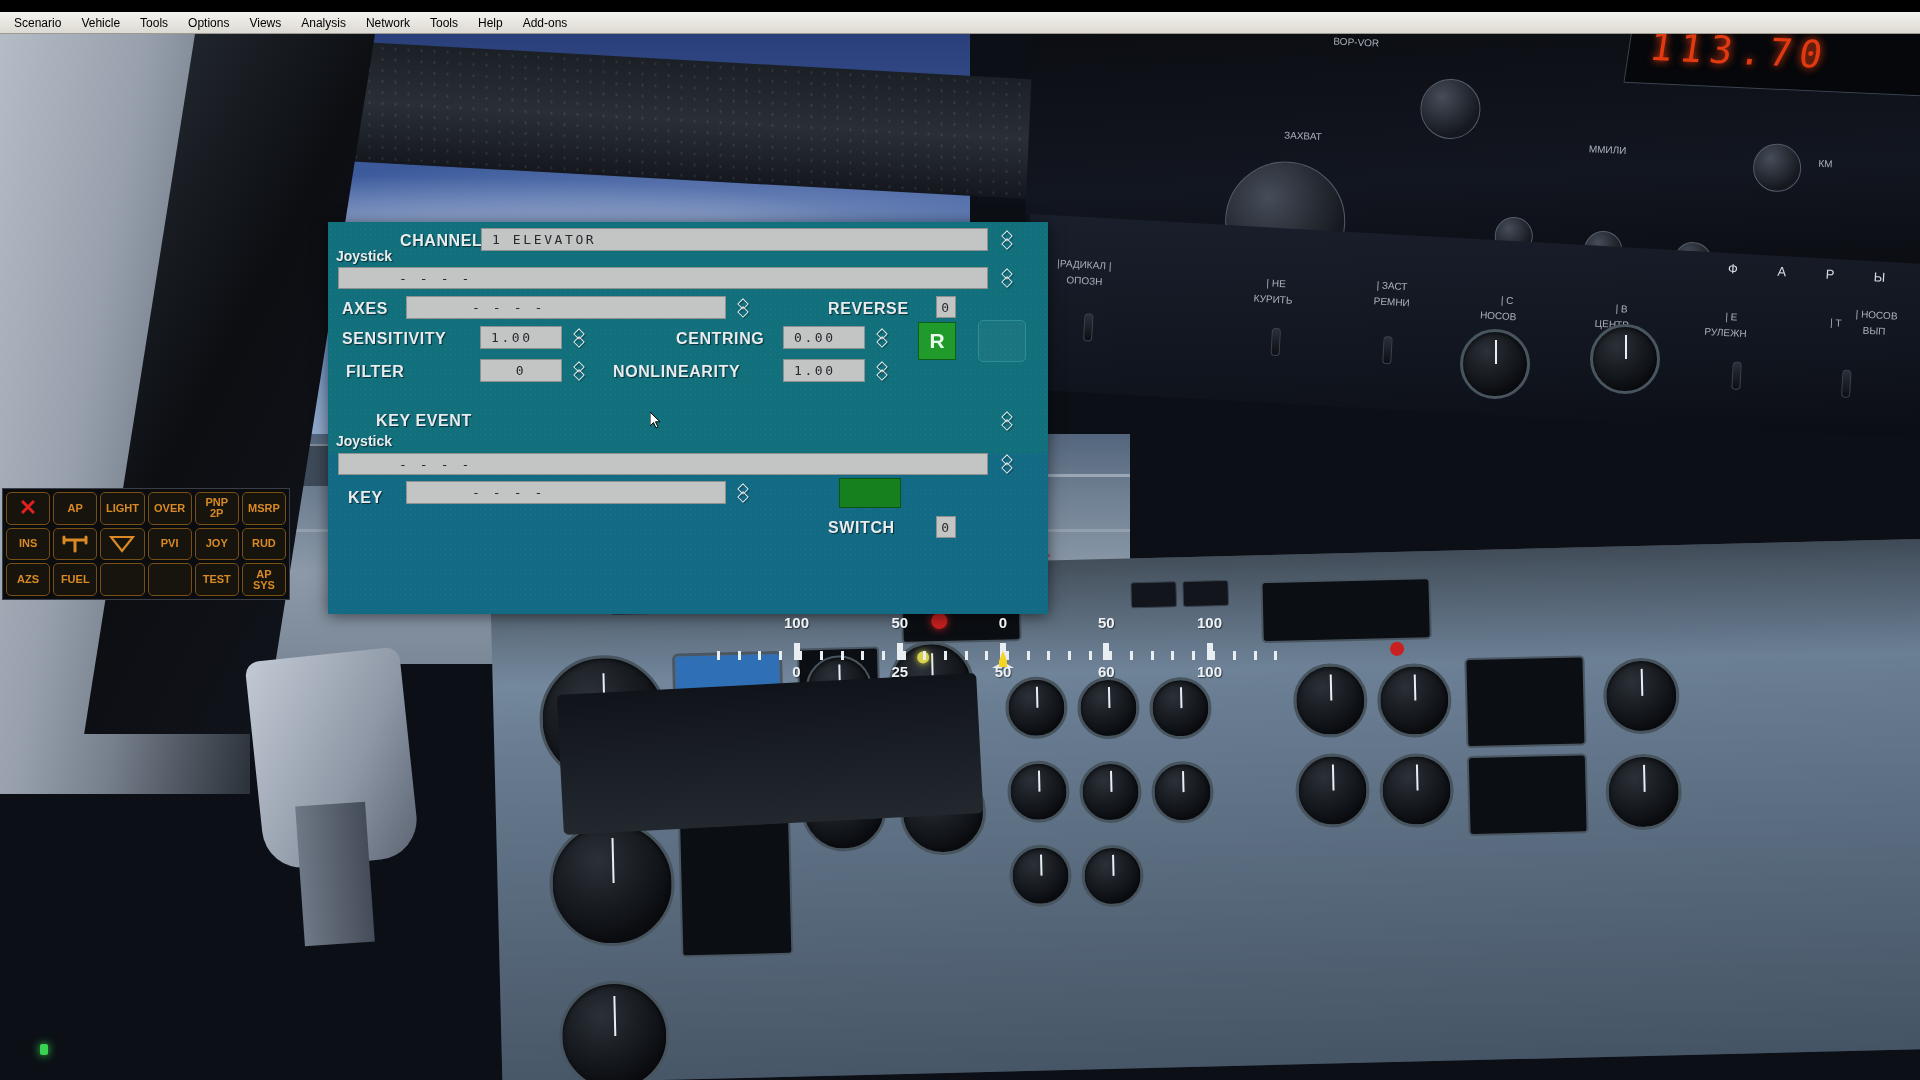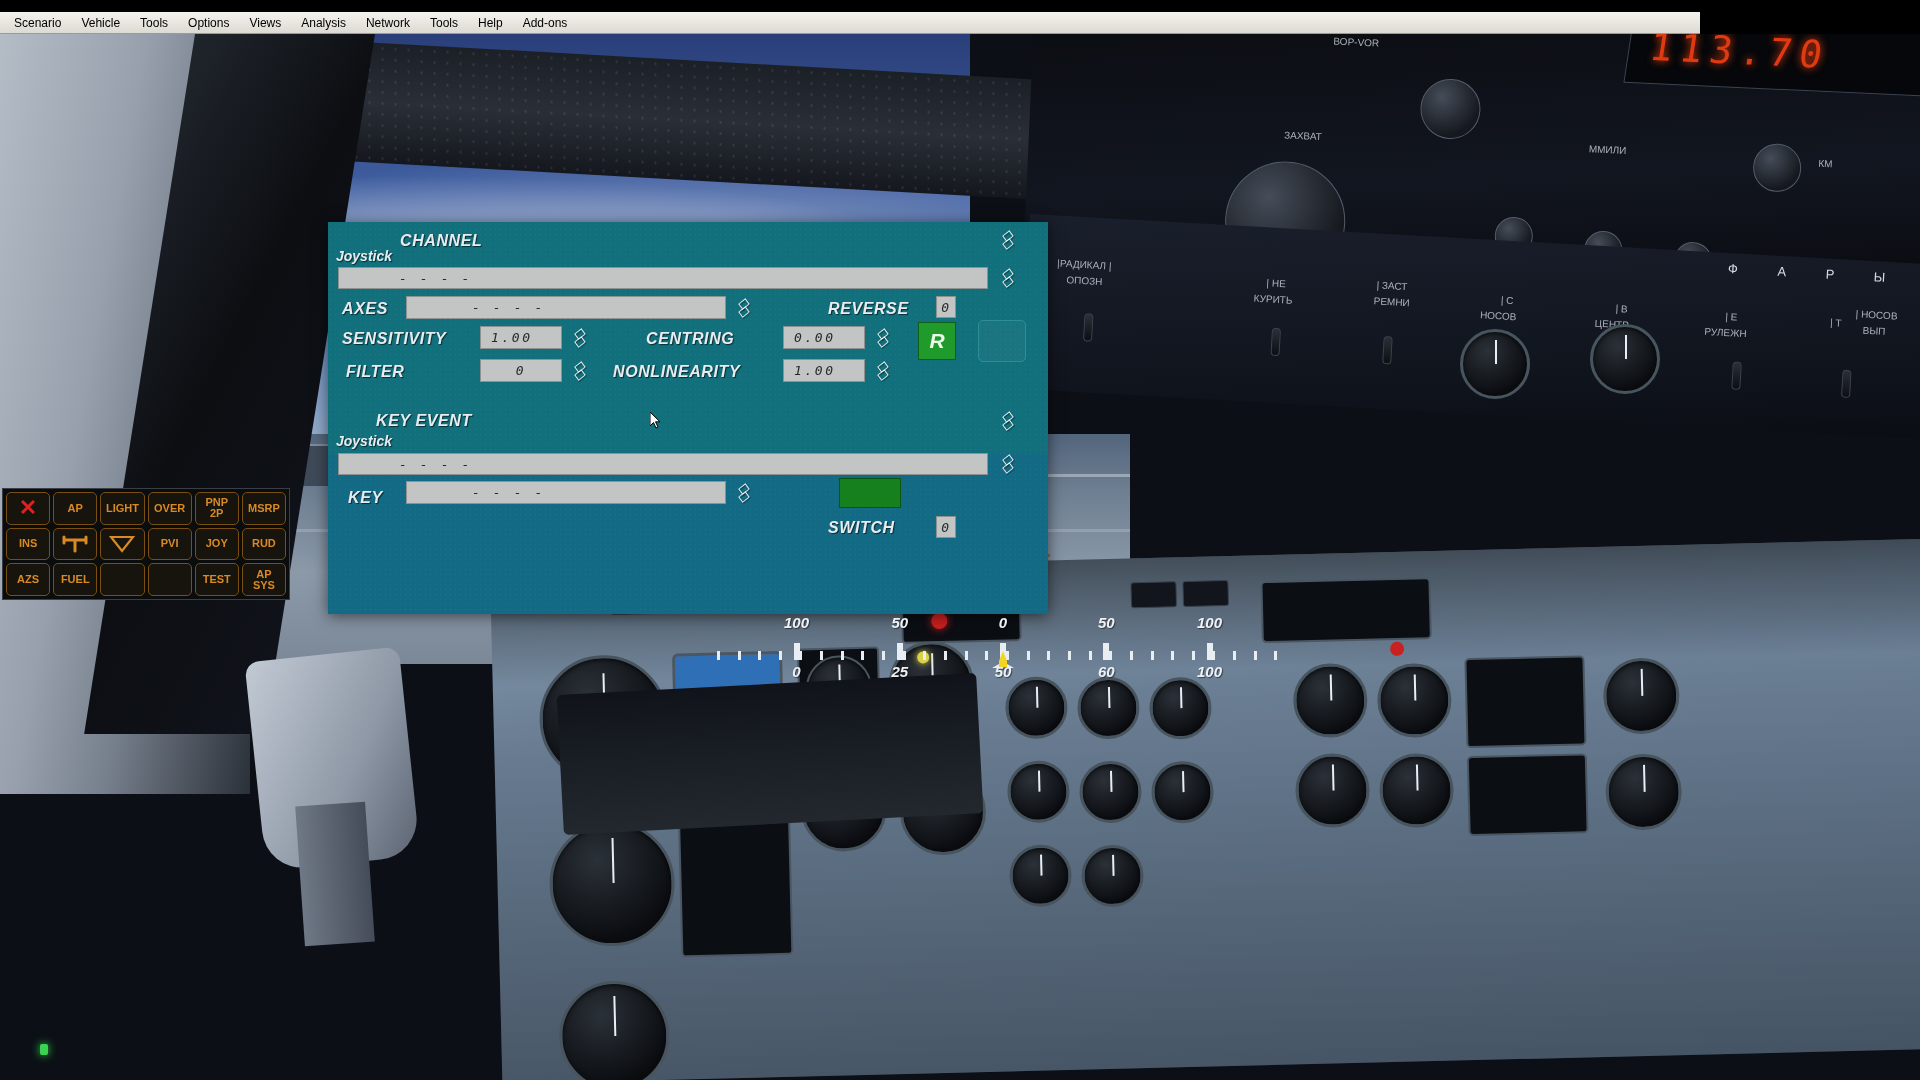--- a/index.html
+++ b/index.html
@@ -26,21 +26,21 @@
   .tb-btn i { position:absolute; display:block; background:#000; }
   .tb-min i { width:6px; height:2px; left:3px; bottom:2px; }
   .tb-max i { width:8px; height:7px; left:3px; top:1px; background:none;
     border:1px solid #000; border-top-width:2px; }
   .tb-cls i { width:8px; height:8px; left:3px; top:1px; background:none;
     color:#000; font-size:8px; line-height:8px; text-align:center; }
   .tb-cls i:before{ content:"\2715"; font-size:8px; }
 
   
   .menubar {
-    position:absolute; left:0; top:12px; width:1700px; height:22px;
+    position:absolute; left:0; top:12px; width:1920px; height:22px;
     background:linear-gradient(#f4f3ee,#dcdad2); border-bottom:1px solid #9d9a92;
     display:flex; align-items:center; padding-left:4px; z-index:59;
   }
   .menu-item { font-size:12px; color:#000; padding:3px 10px; line-height:14px;
     white-space:nowrap; }
 
   
   .scene { position:absolute; left:0; top:34px; width:1920px; height:1046px;
     overflow:hidden; background:#0c1016; }
 
@@ -140,21 +140,21 @@
     background:#0f6a77; z-index:50;
     box-shadow:0 2px 14px rgba(0,0,0,.55);
     font-family:"Liberation Sans", sans-serif; }
   .dlg .seg-top { position:absolute; left:0; top:0; width:100%; height:232px;
     background:#11707c; }
   .dlg .seg-bot { position:absolute; left:0; top:232px; width:100%; height:160px;
     background:#136a84; }
   .dlg .noise{position:absolute;inset:0;opacity:.12;
     background-image:radial-gradient(circle,rgba(255,255,255,.5) .5px,transparent .8px);
     background-size:5px 5px;}
-  .dlg-inner { position:absolute; inset:0;font-style:italic; }
+  .dlg-inner { position:absolute; inset:0; }
 
   .lbl { position:absolute; color:#e8ecef; font-weight:bold; font-size:16px;
     letter-spacing:.6px; text-shadow:1px 1px 1px rgba(0,0,0,.6); white-space:nowrap; }
   .lbl.joy { font-size:14px; letter-spacing:0; }
 
   .fld { position:absolute; background:#c3c5c4; border:1px solid #8f918f;
     color:#262a2e; font-family:"DejaVu Sans Mono", monospace; font-size:13px;
     display:flex; align-items:center; letter-spacing:2.6px; padding-left:10px;
     overflow:hidden; white-space:nowrap; }
   .fld.ctr { justify-content:center; padding-left:0; }
@@ -377,20 +377,21 @@
   </div>
 
   <div class="dlg">
     <div class="seg-top"></div>
     <div class="seg-bot"></div>
     <div class="noise"></div>
 
     <div class="dlg-inner">
 
       <div class="lbl" style="left:72px;top:10px;">CHANNEL</div>
+      <div class="fld" style="left:153px;top:6px;width:507px;height:23px;">1     ELEVATOR</div>
       <div class="spin" style="left:668px;top:4px;height:26px;">
         <span>◇</span>
         <span>◇</span>
       </div>
 
       <div class="lbl joy" style="left:8px;top:26px;">Joystick</div>
       <div class="fld" style="left:10px;top:45px;width:650px;height:22px;padding-left:60px;">- - - -</div>
       <div class="spin" style="left:668px;top:42px;height:26px;">
         <span>◇</span>
         <span>◇</span>
@@ -404,21 +405,21 @@
       </div>
       <div class="lbl" style="left:500px;top:78px;text-align:center;">REVERSE</div>
       <div class="fld ctr tiny" style="left:608px;top:74px;width:20px;height:22px;">0</div>
 
       <div class="lbl" style="left:14px;top:108px;">SENSITIVITY</div>
       <div class="fld" style="left:152px;top:104px;width:82px;height:23px;">1.00</div>
       <div class="spin" style="left:240px;top:102px;height:26px;">
         <span>◇</span>
         <span>◇</span>
       </div>
-      <div class="lbl" style="left:318px;top:108px;">CENTRING</div>
+      <div class="lbl" style="left:348px;top:108px;">CENTRING</div>
       <div class="fld" style="left:455px;top:104px;width:82px;height:23px;">0.00</div>
       <div class="spin" style="left:543px;top:102px;height:26px;">
         <span>◇</span>
         <span>◇</span>
       </div>
 
       <div class="lbl" style="left:18px;top:141px;">FILTER</div>
       <div class="fld ctr" style="left:152px;top:137px;width:82px;height:23px;">0</div>
       <div class="spin" style="left:240px;top:135px;height:26px;">
         <span>◇</span>

